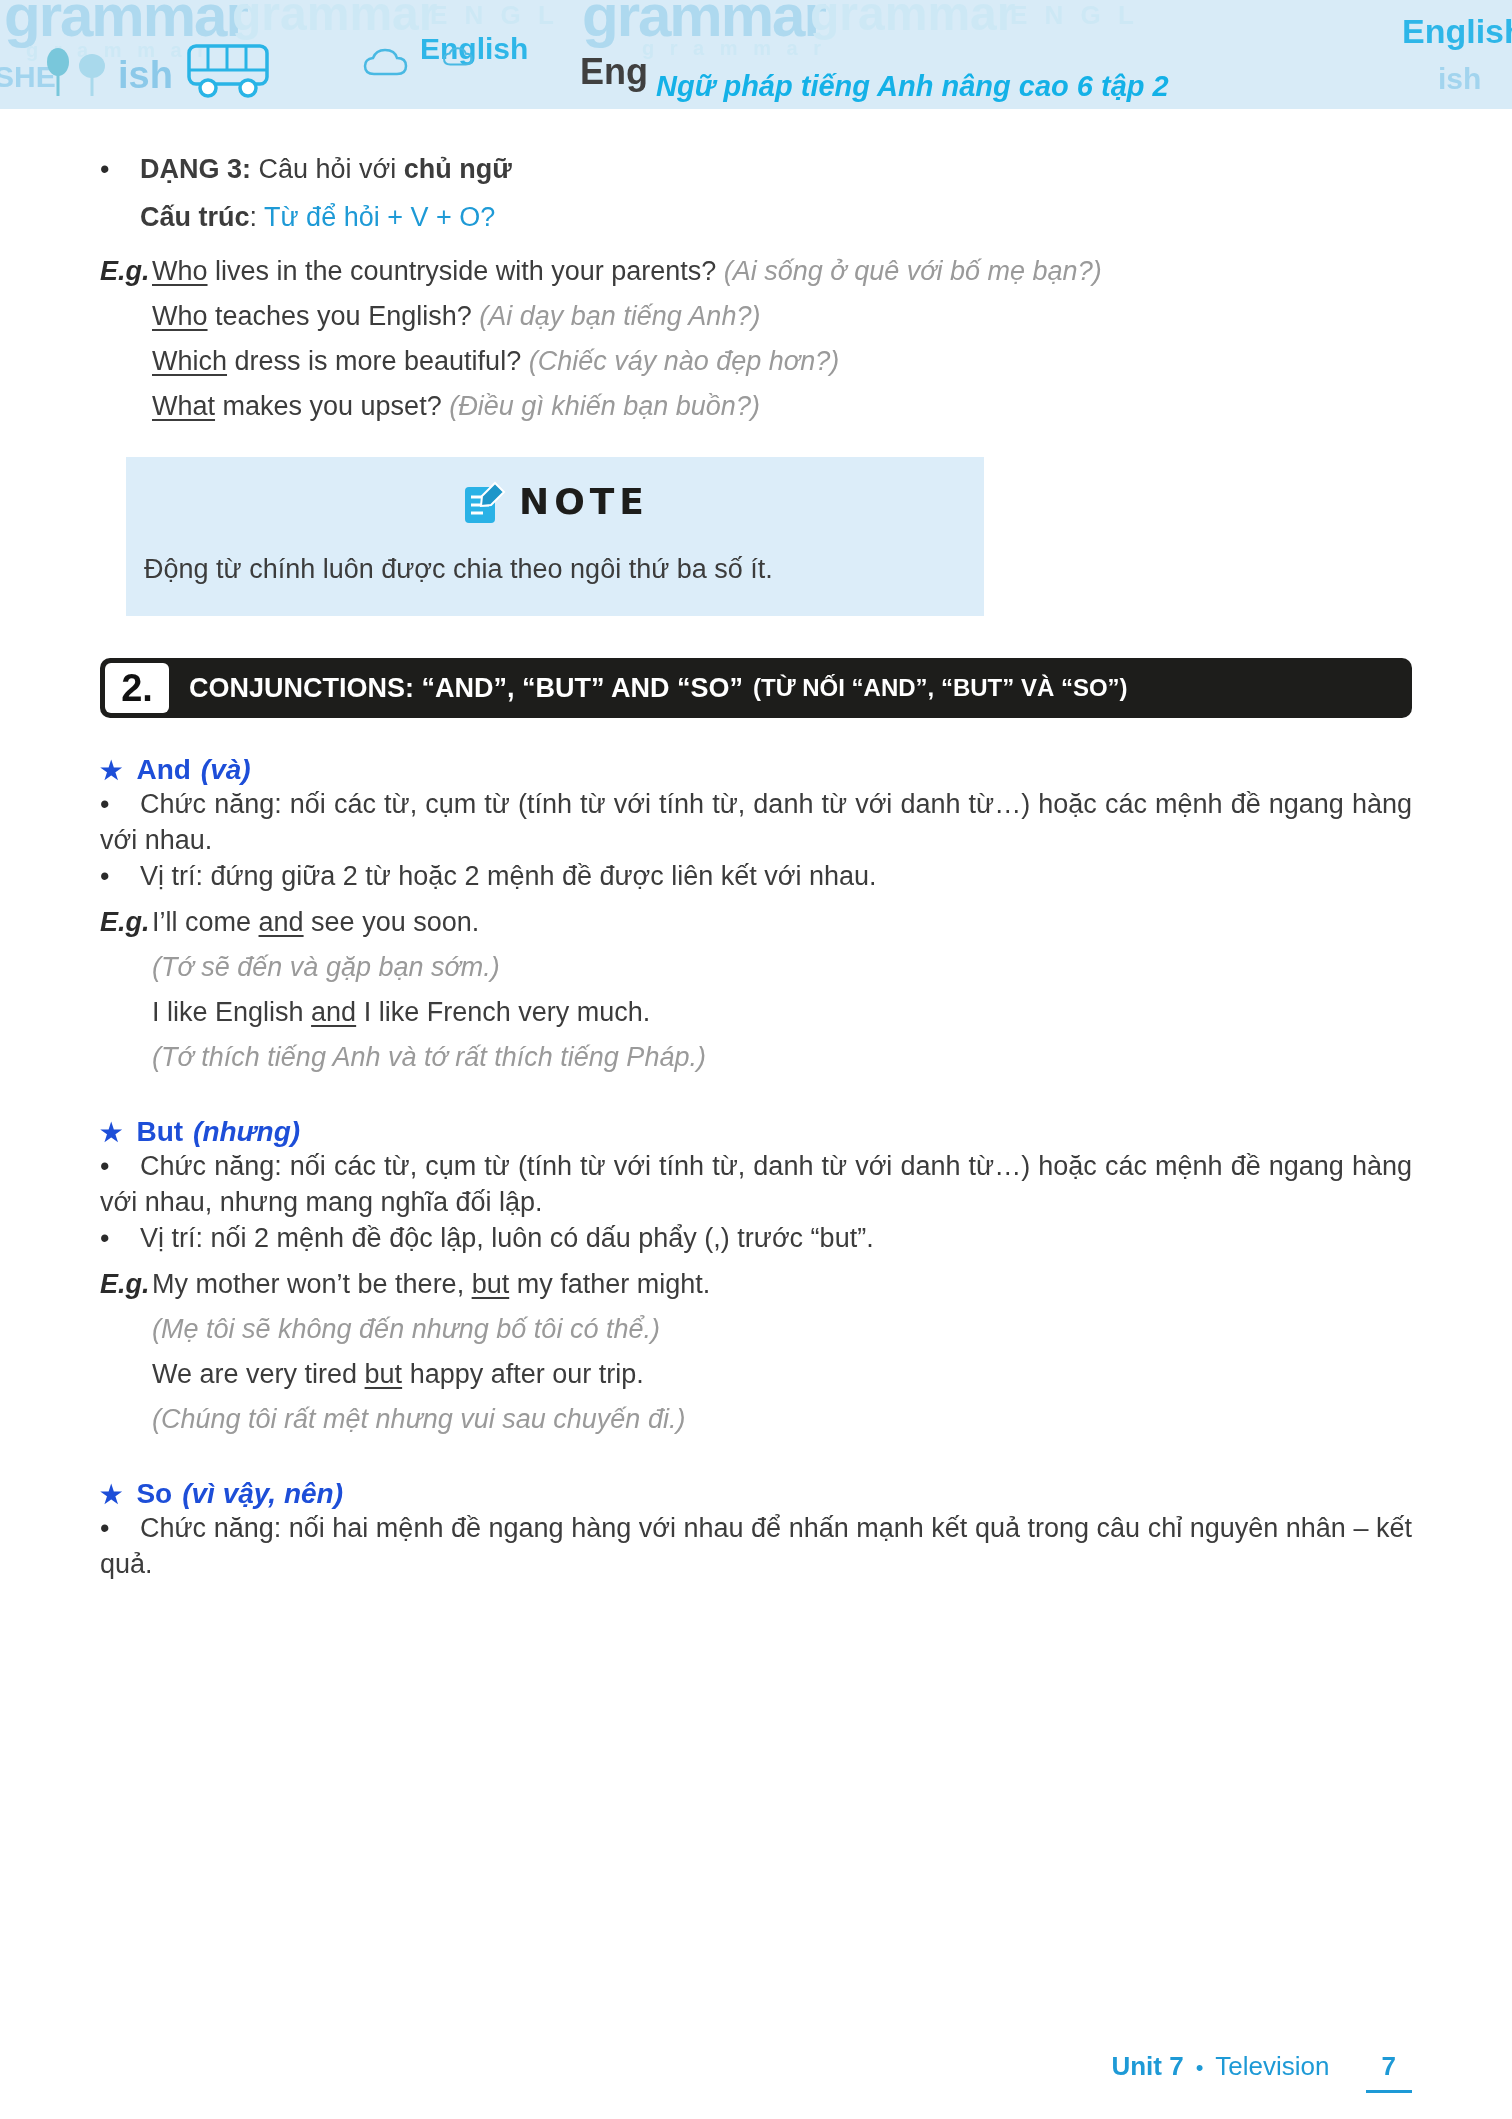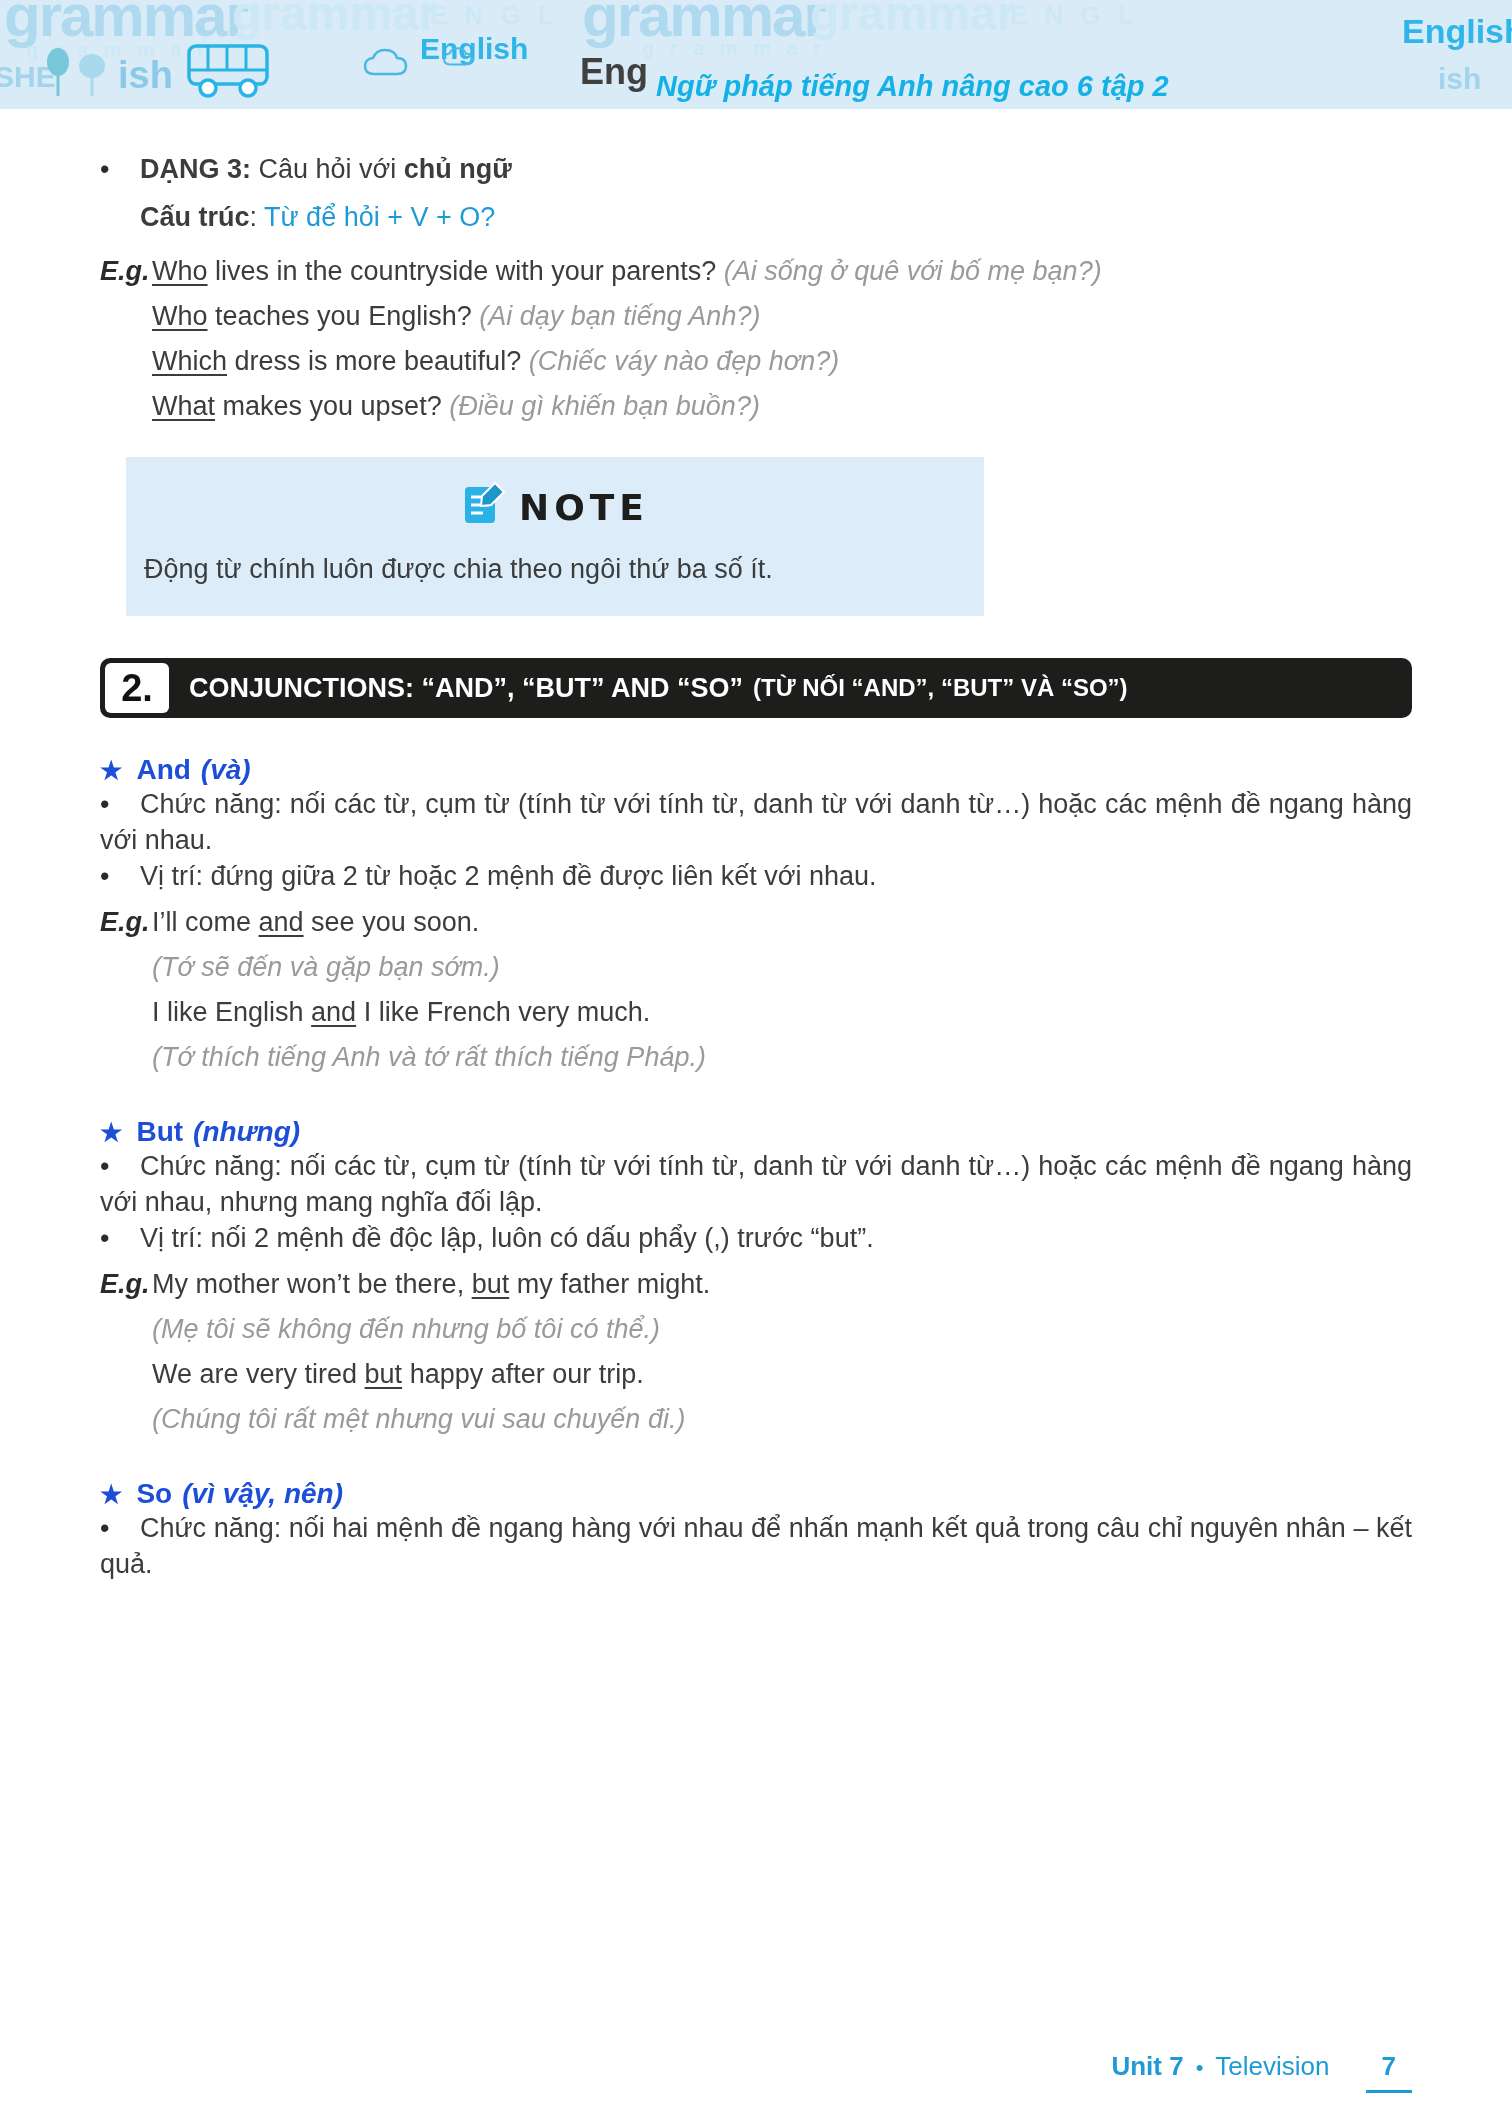--- a/index.html
+++ b/index.html
@@ -21,21 +21,21 @@
   .bullet { display:inline-block; width:40px; color:#2b2b2b; }
   .structure-line { margin:8px 0 12px 40px; line-height:40px; }
   .structure-value { color:#1e9ad6; font-weight:400; }
   .eg-line { padding-left:52px; line-height:45px; }
   .eg-label { display:inline-block; width:52px; margin-left:-52px; font-weight:700;
               font-style:italic; color:#2b2b2b; }
   .u { text-decoration:underline; text-underline-offset:4px; }
   .trans { font-style:italic; color:#9a9a9a; }
   
   .note-box { margin:28px 0 0 26px; width:858px; background:#dcedf9; padding:24px 18px 28px; }
-  .note-head { display:flex; align-items:center; justify-content:center; gap:12px; }
+  .note-head { display:flex; justify-content:center; gap:12px; }
   .note-title { font-size:36px; font-weight:700; letter-spacing:5px; color:#1d1d1b;
                 font-family:"DejaVu Sans", sans-serif; }
   .note-text { margin-top:16px; line-height:38px; }
   
   .section-bar { display:flex; align-items:center; margin-top:42px; background:#1d1d1b;
                  border-radius:10px; height:60px; padding:5px 14px 5px 5px; }
   .section-num { flex:0 0 64px; height:50px; background:#ffffff; border-radius:6px;
                  display:flex; align-items:center; justify-content:center;
                  font-size:38px; font-weight:700; color:#111; margin-right:20px; }
   .section-title { color:#ffffff; font-weight:700; font-size:27px; white-space:nowrap; }

